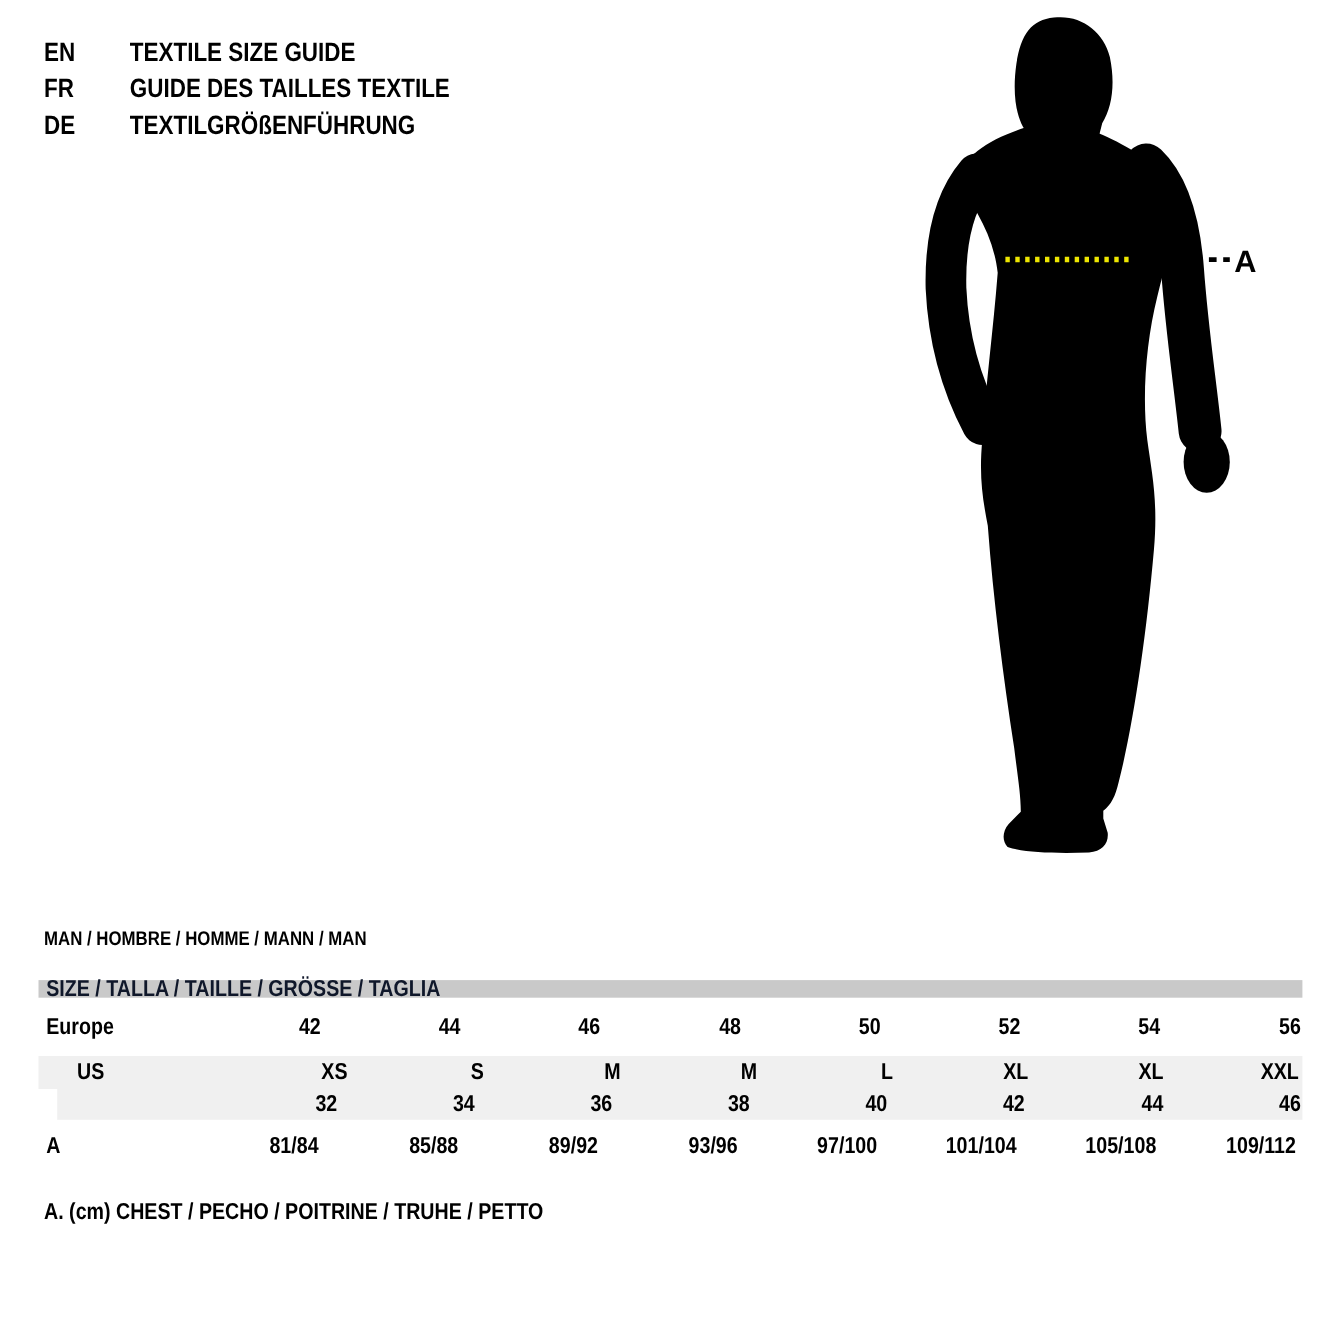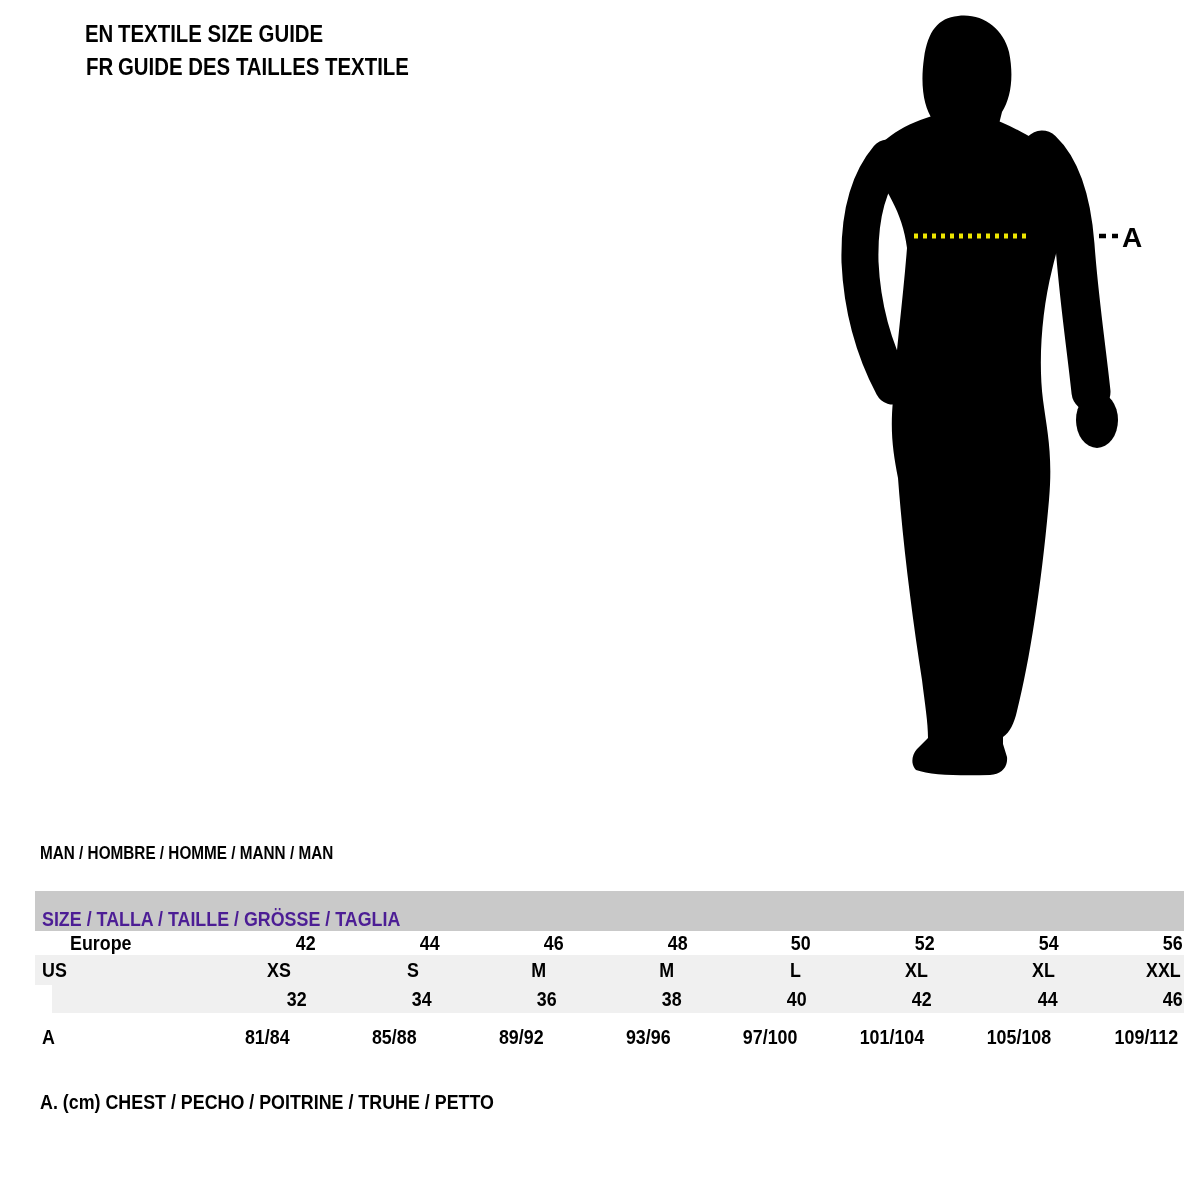--- a/index.html
+++ b/index.html
@@ -6,40 +6,40 @@
   .canvas {
     position:relative; width:1200px; height:1200px; background:#ffffff;
     font-family:"Liberation Sans", sans-serif; font-weight:bold; color:#000;
     overflow:hidden;
   }
   
   .cond  { display:inline-block; transform:scaleX(0.85); transform-origin:0 50%; white-space:nowrap; }
   .condc { display:inline-block; transform:scaleX(0.85); transform-origin:50% 50%; white-space:nowrap; }
 
   
-  .lang-block { position:absolute; left:40px; top:17px;text-align:right; }
+  .lang-block { position:absolute; left:40px; top:31px; }
   .lang-row { display:flex; align-items:center; height:33.6px; font-size:24px; }
   .lang-code { width:78px; }
 
   
   .category-block { position:absolute; left:40px; top:221px; font-size:25px; line-height:33px; }
 
   
   .section-title { position:absolute; left:40px; top:843px; font-size:18px; }
 
   
   .size-table { position:absolute; left:35px; top:891px; width:1149px; font-size:21px; }
   .t-header {
-    height:40px; background:#c9c9c9; color:#4c1d95;
-    display:flex; align-items:flex-end; padding-left:7px; box-sizing:border-box;
+    height:16px; background:#c9c9c9; color:#0f172a;
+    display:flex; align-items:center; padding-left:7px; box-sizing:border-box;
   }
   .t-row { display:grid; grid-template-columns:131px repeat(8, 1fr); align-items:center; }
-  .row-europe { height:24px;margin-left:28px; }
+  .row-europe { height:53px; }
   .row-band   { background:#f0f0f0; }
-  .row-us     { height:30px; }
+  .row-us     { height:30px;padding-left:28px; }
   .row-num    { height:28px;margin-left:17px; }
   .row-a      { height:48px; }
   .t-label { padding-left:7px; text-align:left; }
   .t-cell  { text-align:right; }
 
   
   .footnote { position:absolute; left:40px; top:1090px; font-size:21px;text-align:center; }
 
   
   .figure-svg { position:absolute; left:0; top:0; pointer-events:none; }
@@ -75,20 +75,24 @@
   </svg>
 
   <div class="lang-block">
     <div class="lang-row">
       <span class="lang-code"><span class="cond">EN</span></span>
       <span class="cond">TEXTILE SIZE GUIDE</span>
     </div>
     <div class="lang-row">
       <span class="lang-code"><span class="cond">FR</span></span>
       <span class="cond">GUIDE DES TAILLES TEXTILE</span>
+    </div>
+    <div class="lang-row">
+      <span class="lang-code"><span class="cond">DE</span></span>
+      <span class="cond">TEXTILGRÖßENFÜHRUNG</span>
     </div>
   </div>
 
   <div class="category-block">
   </div>
 
   <div class="section-title">
     <span class="cond">MAN / HOMBRE / HOMME / MANN / MAN</span>
   </div>
 

